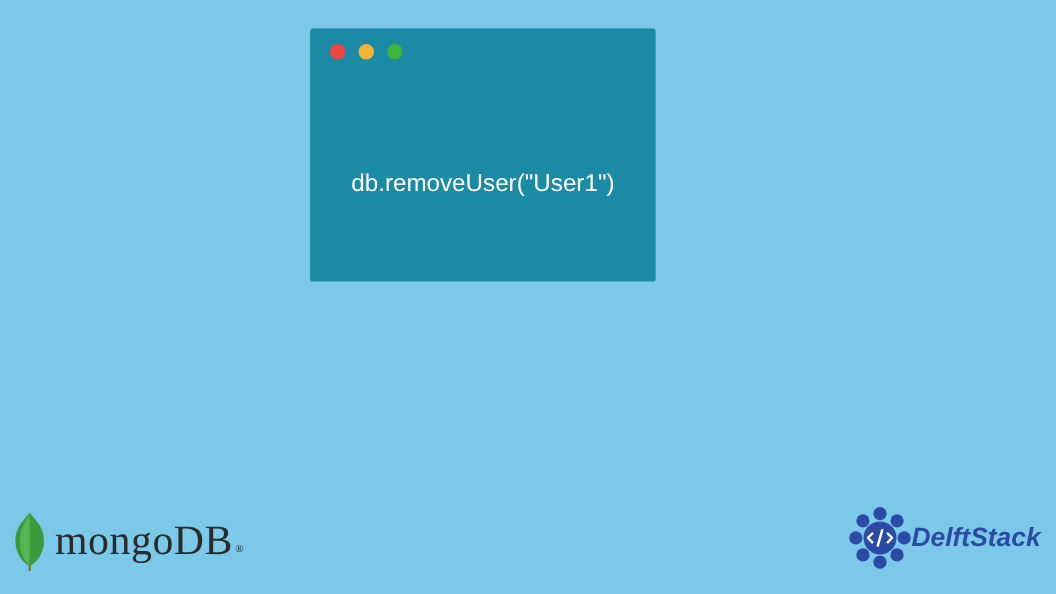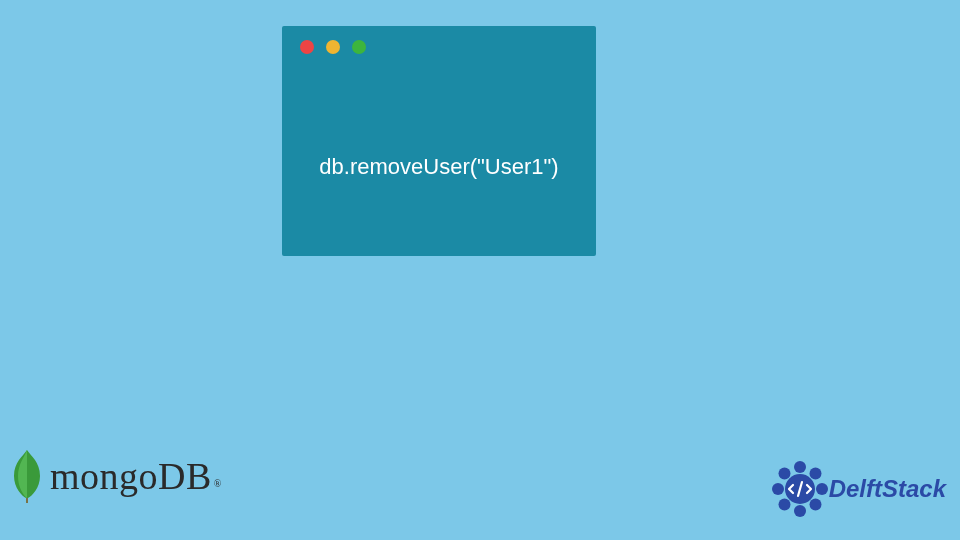--- a/index.html
+++ b/index.html
@@ -42,21 +42,21 @@
       left: 0;
       width: 100%;
       text-align: center;
       color: #ffffff;
       font-size: 22px;
       font-family: Arial, sans-serif;
     }
     .mongo-logo {
       position: absolute;
       left: 10px;
-      bottom: 36px;
+      bottom: 20px;
       display: flex;
       align-items: center;
       gap: 6px;
     }
     .leaf-svg { width: 34px; height: 56px; }
     .mongo-text {
       font-family: Georgia, 'Times New Roman', serif;
       font-size: 38px;
       color: #2a2a2a;
       letter-spacing: 0.5px;

